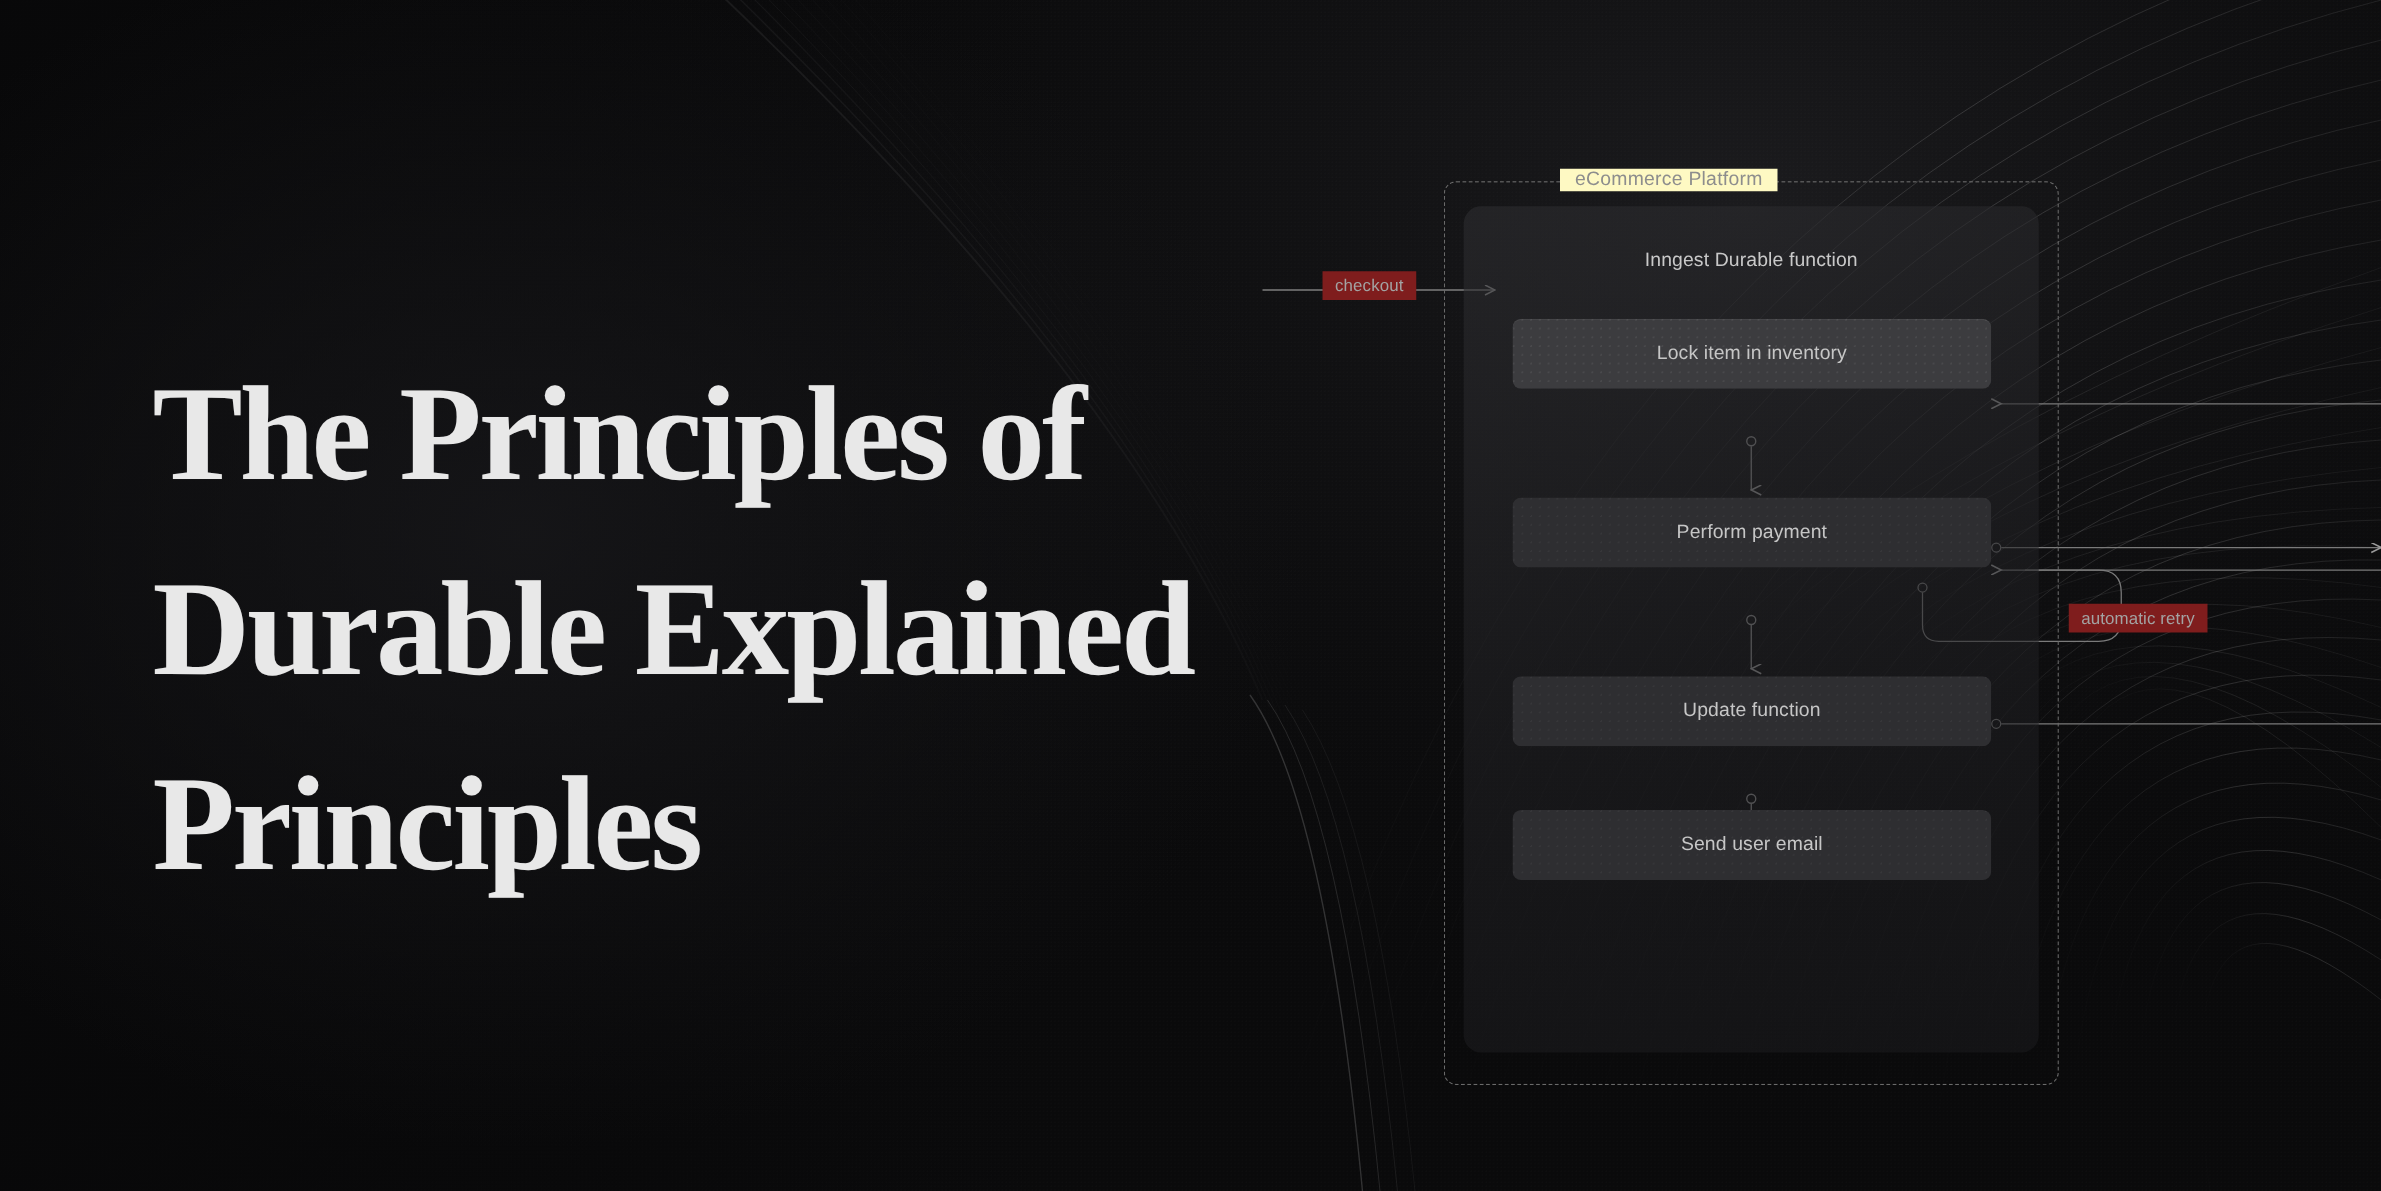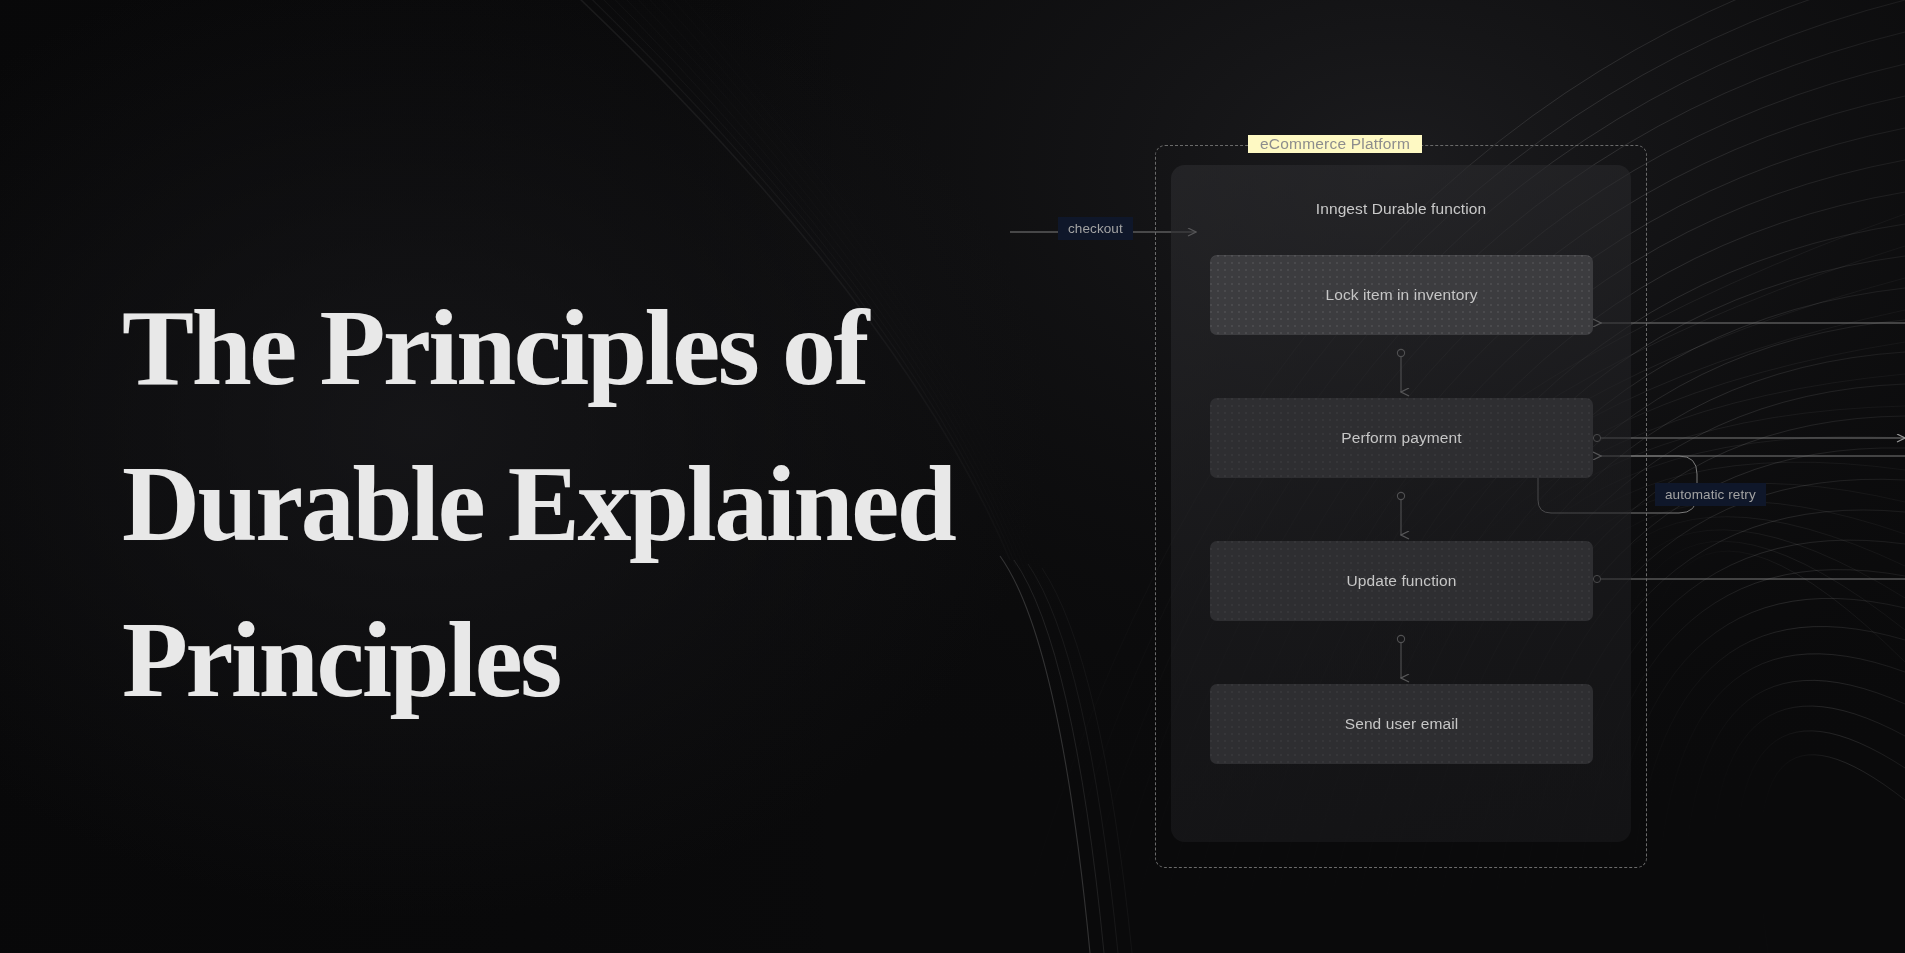--- a/index.html
+++ b/index.html
@@ -91,44 +91,44 @@
     text-align:center;
     font-size:15.5px;
     color:#c9c9c9;
     letter-spacing:.1px;
     pointer-events:auto;
   }
 
   .step {
     position:absolute;
     left:1210px;
-    width:383px; height:80px;
+    width:383px; height:56px;
     border-radius:7px;
     background:#2e2e31;
     background-image:radial-gradient(circle at 1px 1px, rgba(255,255,255,.045) 0.7px, transparent 0.8px);
     background-size:7px 7px;
     display:flex; align-items:center; justify-content:center;
     font-size:15.5px; color:#c6c6c6; letter-spacing:.1px;
     pointer-events:auto;
   }
   .step.highlight {
     background:#3c3c3f;
     background-image:radial-gradient(circle at 1px 1px, rgba(255,255,255,.07) 0.8px, transparent 0.9px);
     background-size:7px 7px;
     box-shadow:inset 0 1px 0 rgba(255,255,255,.05);
   }
   #step-0 { top:255px; }
   #step-1 { top:398px; }
   #step-2 { top:541px; }
-  #step-3 { top:684px; }
+  #step-3 { top:648px; }
 
   .edge-label {
     position:absolute;
     padding:4px 10px;
-    background:#0f172a;
+    background:#7f1d1d;
     font-size:13.5px;
     color:#a3a3a3;
     letter-spacing:.1px;
     white-space:nowrap;
     pointer-events:auto;
   }
   #label-checkout { left:1058px; top:217px; }
   #label-retry    { left:1655px; top:483px; }
 </style>
 </head>

